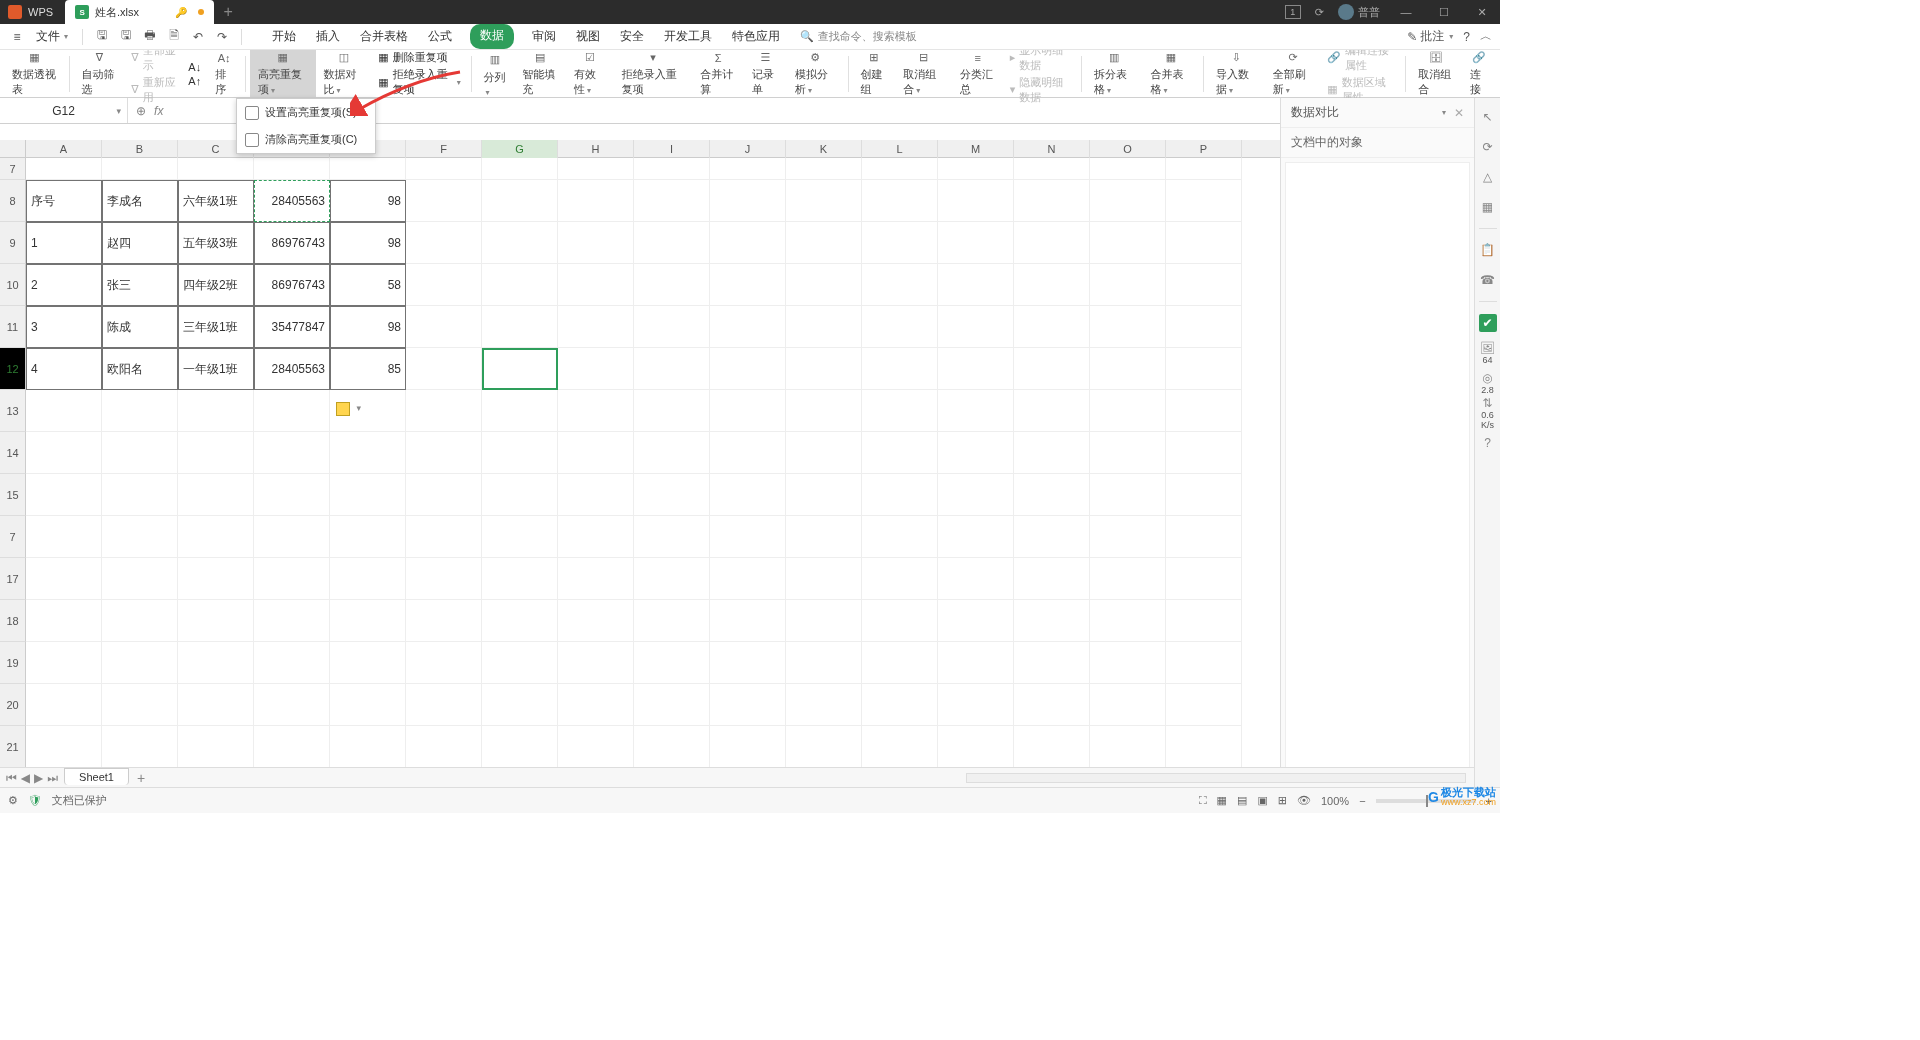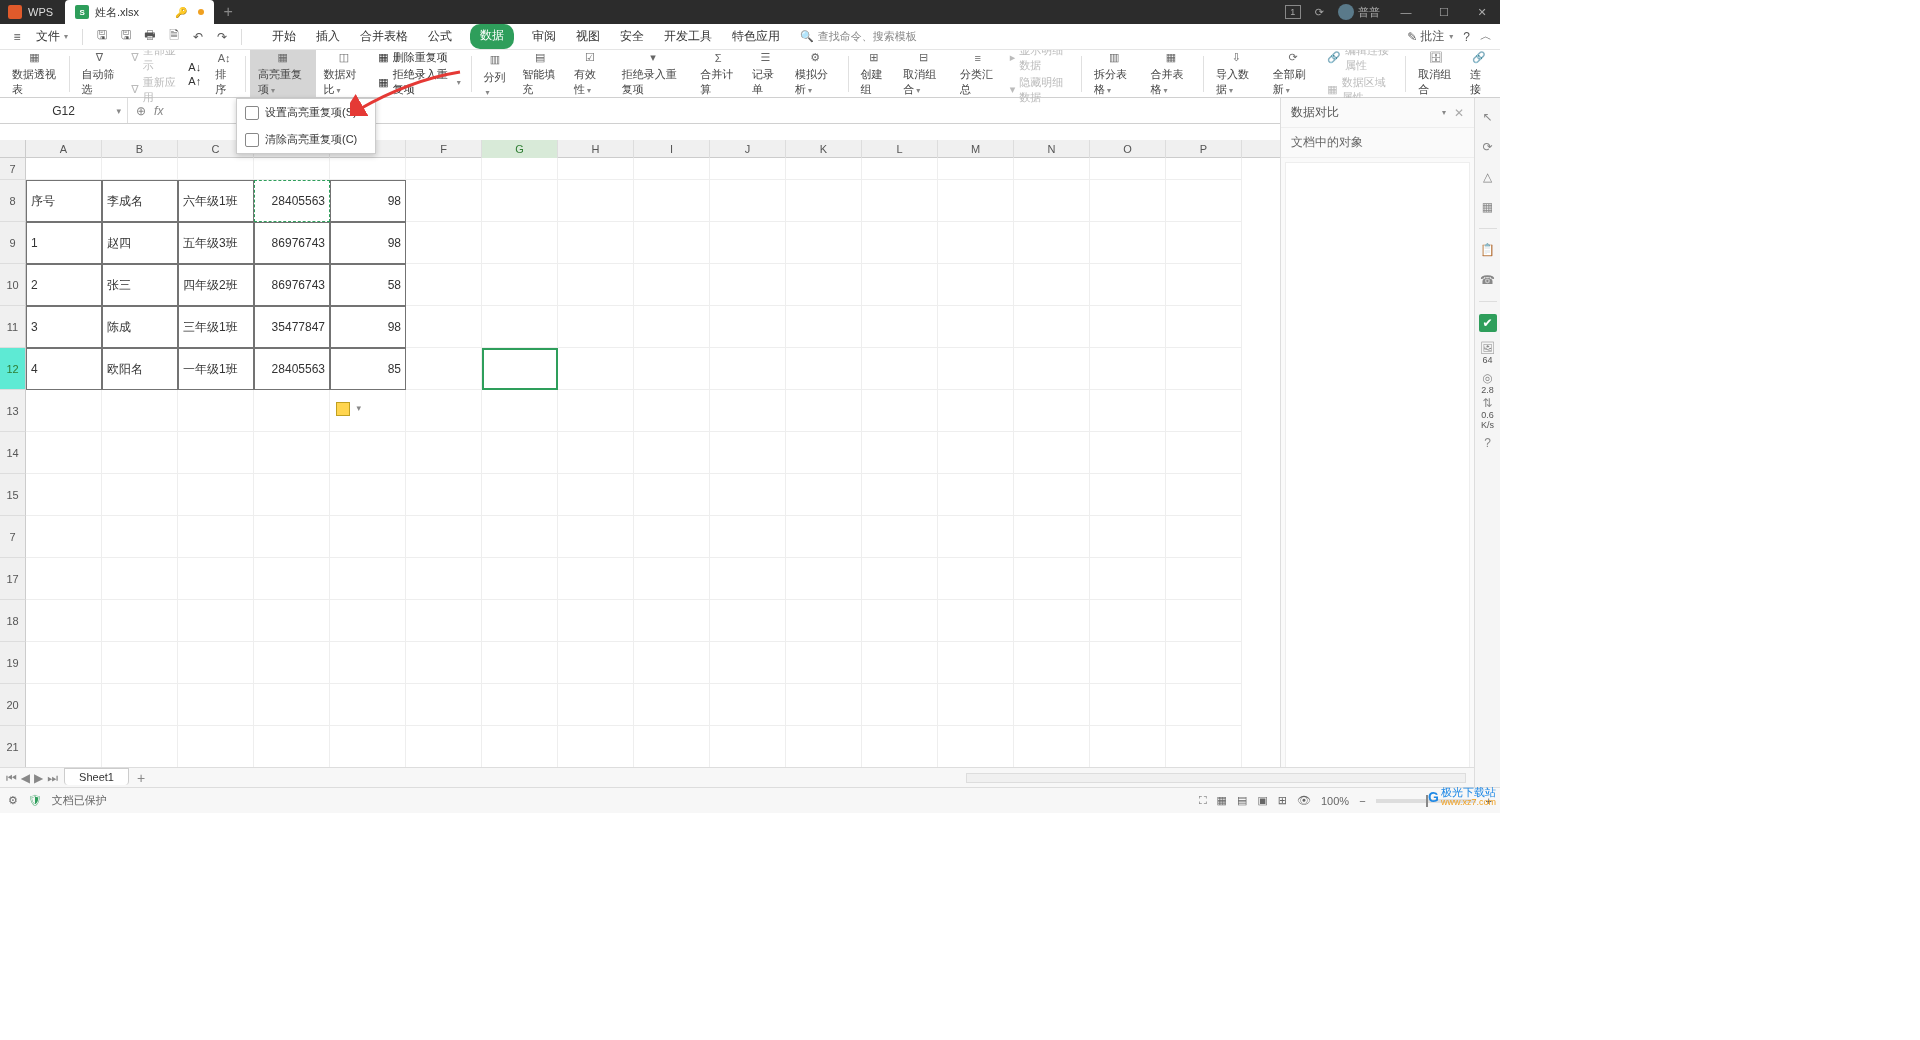--- a/index.html
+++ b/index.html
@@ -59,21 +59,21 @@
 
 
 .sheet-wrap { position: absolute; top: 124px; left: 0; right: 26px; bottom: 46px; background: #fff; }
 .col-headers { position: absolute; top: 16px; left: 26px; right: 0; height: 18px; display: flex; background: #f0f0f0; border-bottom: 1px solid #ccc; }
 .rownum-col { position: absolute; top: 34px; left: 0; width: 26px; bottom: 0; background: #f0f0f0; }
 .corner { position: absolute; top: 16px; left: 0; width: 26px; height: 18px; background: #f0f0f0; border-right: 1px solid #ccc; border-bottom: 1px solid #ccc; }
 .col-head { height: 18px; border-right: 1px solid #ddd; display: flex; align-items: center; justify-content: center; font-size: 11px; color: #555; }
 .col-head.active { background: #d8ead8; color: #2e7d32; }
 .row-head { height: 42px; border-bottom: 1px solid #ddd; display: flex; align-items: center; justify-content: center; font-size: 11px; color: #555; border-right: 1px solid #ccc; }
 .row-head.short { height: 22px; }
-.row-head.active { background: #5eead4; color: #2e7d32; }
+.row-head.active { background: #000000; color: #2e7d32; }
 .grid { position: absolute; top: 34px; left: 26px; right: 0; bottom: 0; }
 .grow { display: flex; height: 42px; }
 .grow.short { height: 22px; }
 .gcell { border-right: 1px solid #eee; border-bottom: 1px solid #eee; padding: 0 4px; display: flex; align-items: center; font-size: 12px; color: #333; overflow: hidden; }
 .gcell.num { justify-content: flex-end; }
 .gcell.boxed { border: 1px solid #737373; }
 .marching { border: 1.5px dashed #2e9e5b !important; }
 .selected-cell { border: 2px solid #2e9e5b !important; }
 
 .paste-ico { position: absolute; top: 278px; left: 336px; width: 14px; height: 14px; background: #ffd54f; border: 1px solid #c0a020; }
@@ -110,21 +110,21 @@
 .statusbar { position: absolute; bottom: 0; left: 0; right: 0; height: 26px; background: #f7f7f7; border-top: 1px solid #ddd; display: flex; align-items: center; justify-content: space-between; padding: 0 8px; font-size: 11px; color: #666; }
 .statusbar .left { display: flex; align-items: center; gap: 10px; }
 .statusbar .shield { color: #2e9e5b; }
 .statusbar .right { display: flex; align-items: center; gap: 10px; }
 .statusbar .zoom-track { width: 100px; height: 4px; background: #ddd; position: relative; }
 .statusbar .zoom-track::before { content: ""; position: absolute; left: 50%; top: -4px; width: 2px; height: 12px; background: #888; }
 
 
 .watermark { position: absolute; right: 4px; bottom: 6px; font-size: 11px; display: flex; align-items: center; gap: 2px; z-index: 200; }
 .watermark .logo-g { color: #1e88e5; font-weight: bold; font-size: 14px; }
-.watermark .t1 { color: #1e88e5; font-weight: normal; }
+.watermark .t1 { color: #1e88e5; font-weight: bold; }
 .watermark .t2 { color: #f0a020; font-size: 9px; }
 
 svg { display: block; }
 </style>
 </head>
 <body>
 
 <div class="titlebar">
   <div class="logo">
     <svg viewBox="0 0 24 24" fill="#e05a2b">

